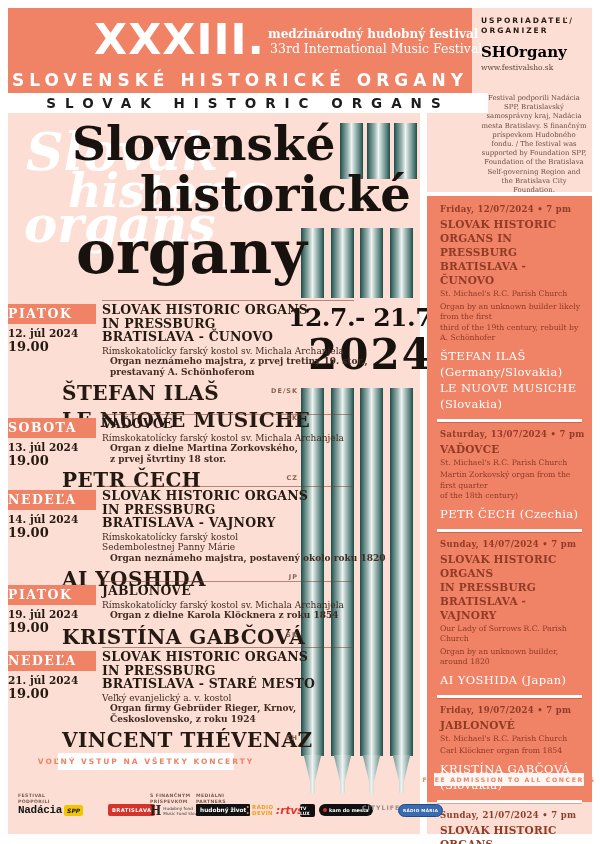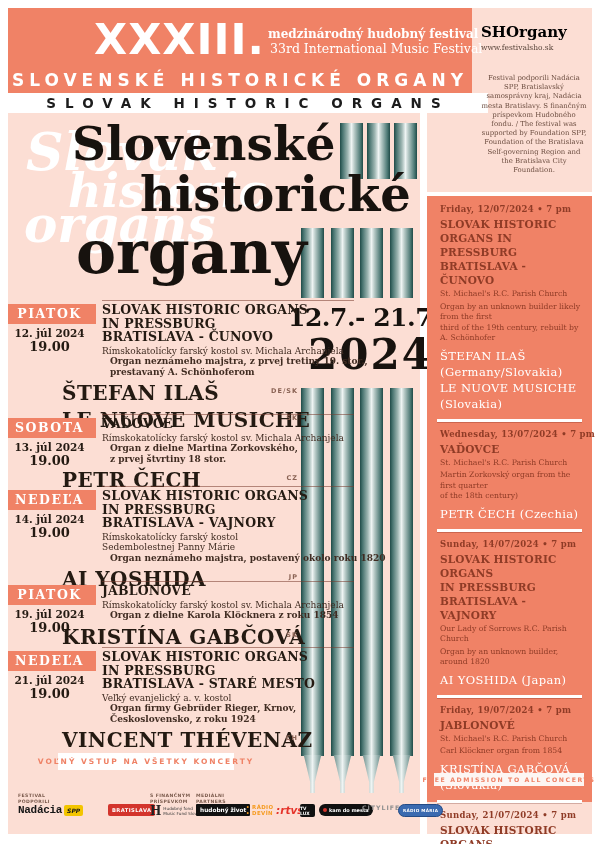--- a/index.html
+++ b/index.html
@@ -31,21 +31,21 @@
   .ghost { position:absolute; color:#ffffff; font-style:italic; font-weight:bold; line-height:1; z-index:3; }
   .tmain { position:absolute; color:#17120e; font-weight:bold; line-height:1; z-index:4; }
 
   
   .date-range { position:absolute; left:288px; top:303px; font-size:25px; font-weight:bold; letter-spacing:-0.5px; color:#17120e; z-index:4; white-space:nowrap; }
   .date-year  { position:absolute; left:308px; top:330px; font-size:42px; font-weight:bold; letter-spacing:2px; color:#17120e; z-index:4; }
 
   
   .ev { position:absolute; left:8px; width:350px; z-index:5; }
   .ev .rule { position:absolute; left:94px; top:-3px; width:252px; border-top:1px solid rgba(120,60,45,.55); }
-  .day-col { position:absolute; left:0; top:1px; width:88px; text-align:center; }
+  .day-col { position:absolute; left:0; top:1px; width:88px; text-align:left; }
   .day-bar { background:#f08266; color:#fff; font-weight:bold; font-size:12.5px; letter-spacing:1.5px; padding:2px 5px 3px 0; }
   .day-date { font-weight:bold; font-size:10.5px; margin-top:3px; padding-right:5px; color:#241a12; white-space:nowrap; }
   .day-time { font-weight:bold; font-size:13px; padding-right:5px; color:#241a12; }
   .detail { margin-left:94px; }
   .ev-title { font-weight:bold; font-size:12.5px; line-height:13.5px; color:#241a12; letter-spacing:.2px; white-space:pre-line; }
   .ev-venue { font-size:9px; line-height:10.5px; color:#402c22; white-space:pre; margin-top:2px; }
   .ev-organ { font-size:9px; line-height:10.5px; color:#402c22; font-weight:bold; white-space:pre;margin-left:8px; }
   .artist-row { position:relative; margin-left:-40px; margin-top:4px; height:23px; white-space:nowrap; }
   .artist-name { font-size:20px; font-weight:bold; letter-spacing:.5px; color:#241a12; }
   .code { position:absolute; left:192px; top:6px; width:44px; text-align:right; font-family:"DejaVu Sans",sans-serif; font-weight:bold; font-size:6.5px; letter-spacing:1px; color:#8a6355; }
@@ -136,41 +136,43 @@
     <div class="edition">XXXIII.</div>
     <div class="fest-sk">medzinárodný hudobný festival</div>
     <div class="fest-en">33rd International Music Festival</div>
     <div class="banner-sk">SLOVENSKÉ HISTORICKÉ ORGANY</div>
   </div>
   <div class="white-band">
     <div class="banner-en">SLOVAK HISTORIC ORGANS</div>
   </div>
 
   <div class="organizer">
+    <div class="org-label">USPORIADATEĽ/
+ORGANIZER</div>
     <div class="org-name">SHOrgany</div>
     <div class="org-web">www.festivalsho.sk</div>
     <div class="org-para">Festival podporili Nadácia SPP, Bratislavský samosprávny kraj, Nadácia mesta Bratislavy. S finančným príspevkom Hudobného fondu. / The festival was supported by Foundation SPP, Foundation of the Bratislava Self-governing Region and the Bratislava City Foundation.</div>
     <div class="org-para">Mediálni partneri / Publicity partners: Hudobný život, Tv LUX, Rádio Devín, RTVS, Rádio Mária Slovensko, Kam do mesta, Citylife.</div>
   </div>
 
   <div class="rpanel">
     <div>
       <div class="r-date">Friday, 12/07/2024 • 7 pm</div>
       <div class="r-title">SLOVAK HISTORIC ORGANS IN
 PRESSBURG
 BRATISLAVA - ČUNOVO</div>
       <div class="r-small">St. Michael's R.C. Parish Church</div>
       <div class="r-small">Organ by an unknown builder likely from the first
 third of the 19th century, rebuilt by A. Schönhofer</div>
       <div class="r-artist">ŠTEFAN ILAŠ (Germany/Slovakia)
 LE NUOVE MUSICHE (Slovakia)</div>
     </div>
     <div class="r-div"></div>
     <div>
-      <div class="r-date">Wednesday, 13/07/2024 • 7 pm</div>
+      <div class="r-date">Saturday, 13/07/2024 • 7 pm</div>
       <div class="r-title">VAĎOVCE</div>
       <div class="r-small">St. Michael's R.C. Parish Church</div>
       <div class="r-small">Martin Zorkovský organ from the first quarter
 of the 18th century)</div>
       <div class="r-artist">PETR ČECH (Czechia)</div>
     </div>
     <div class="r-div"></div>
     <div>
       <div class="r-date">Sunday, 14/07/2024 • 7 pm</div>
       <div class="r-title">SLOVAK HISTORIC ORGANS

